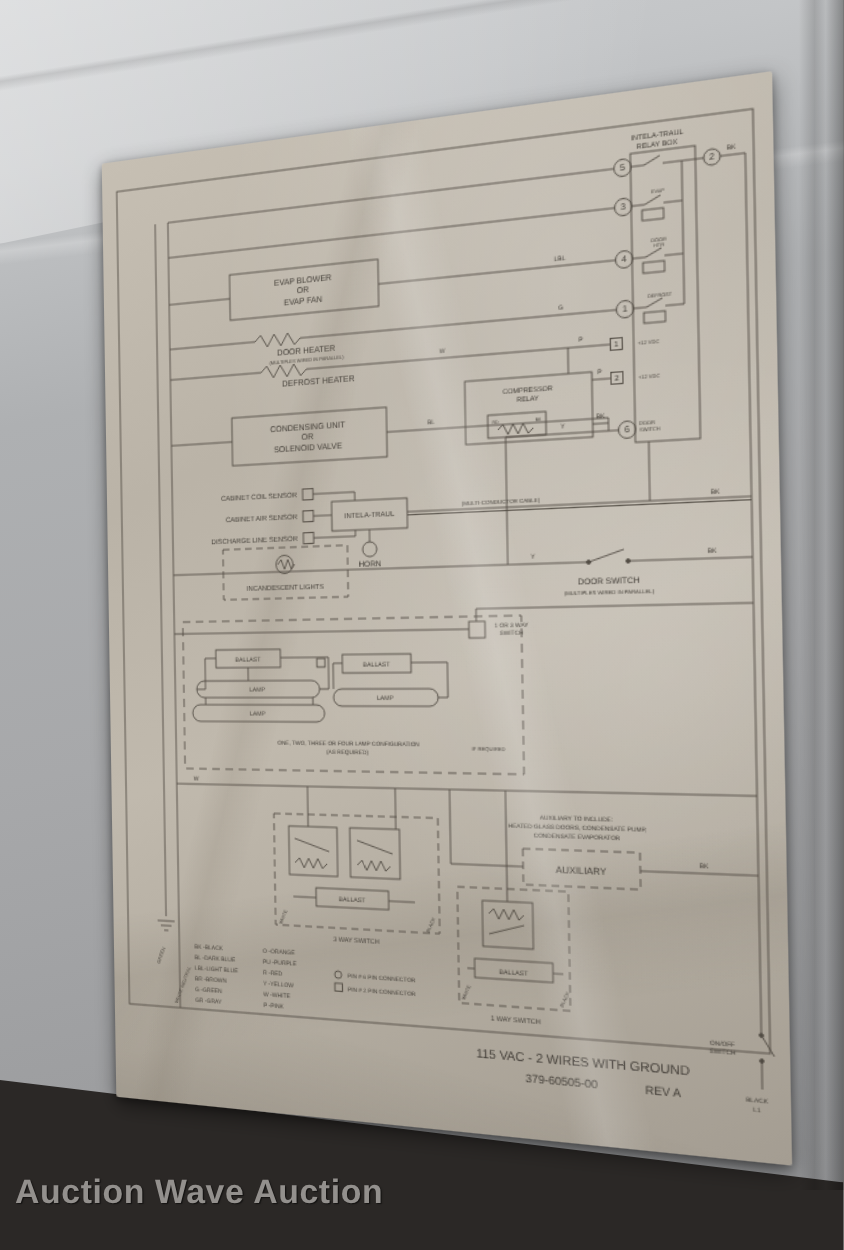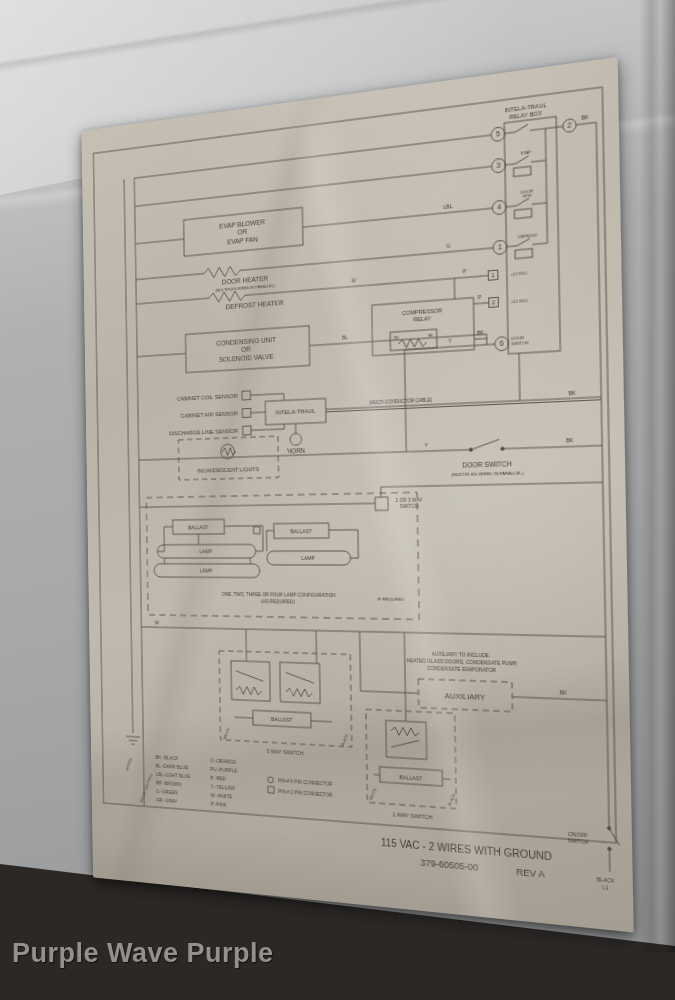--- a/index.html
+++ b/index.html
@@ -317,14 +317,14 @@
         <text x="385" y="762" font-size="9" text-anchor="middle">379-60505-00</text>
         <text x="462" y="763" font-size="9" text-anchor="middle">REV A</text>
         <text x="506" y="722" font-size="4.8" text-anchor="middle">ON/OFF</text>
         <text x="506" y="728.5" font-size="4.8" text-anchor="middle">SWITCH</text>
         <text x="530" y="762" font-size="4.8" text-anchor="middle">BLACK</text>
         <text x="530" y="769" font-size="4.8" text-anchor="middle">L1</text>
       </g>
     </svg>
   </div>
 
-  <div class="watermark">Purple Wave Purple</div>
+  <div class="watermark">Auction Wave Auction</div>
 </div>
 
 </body></html>

